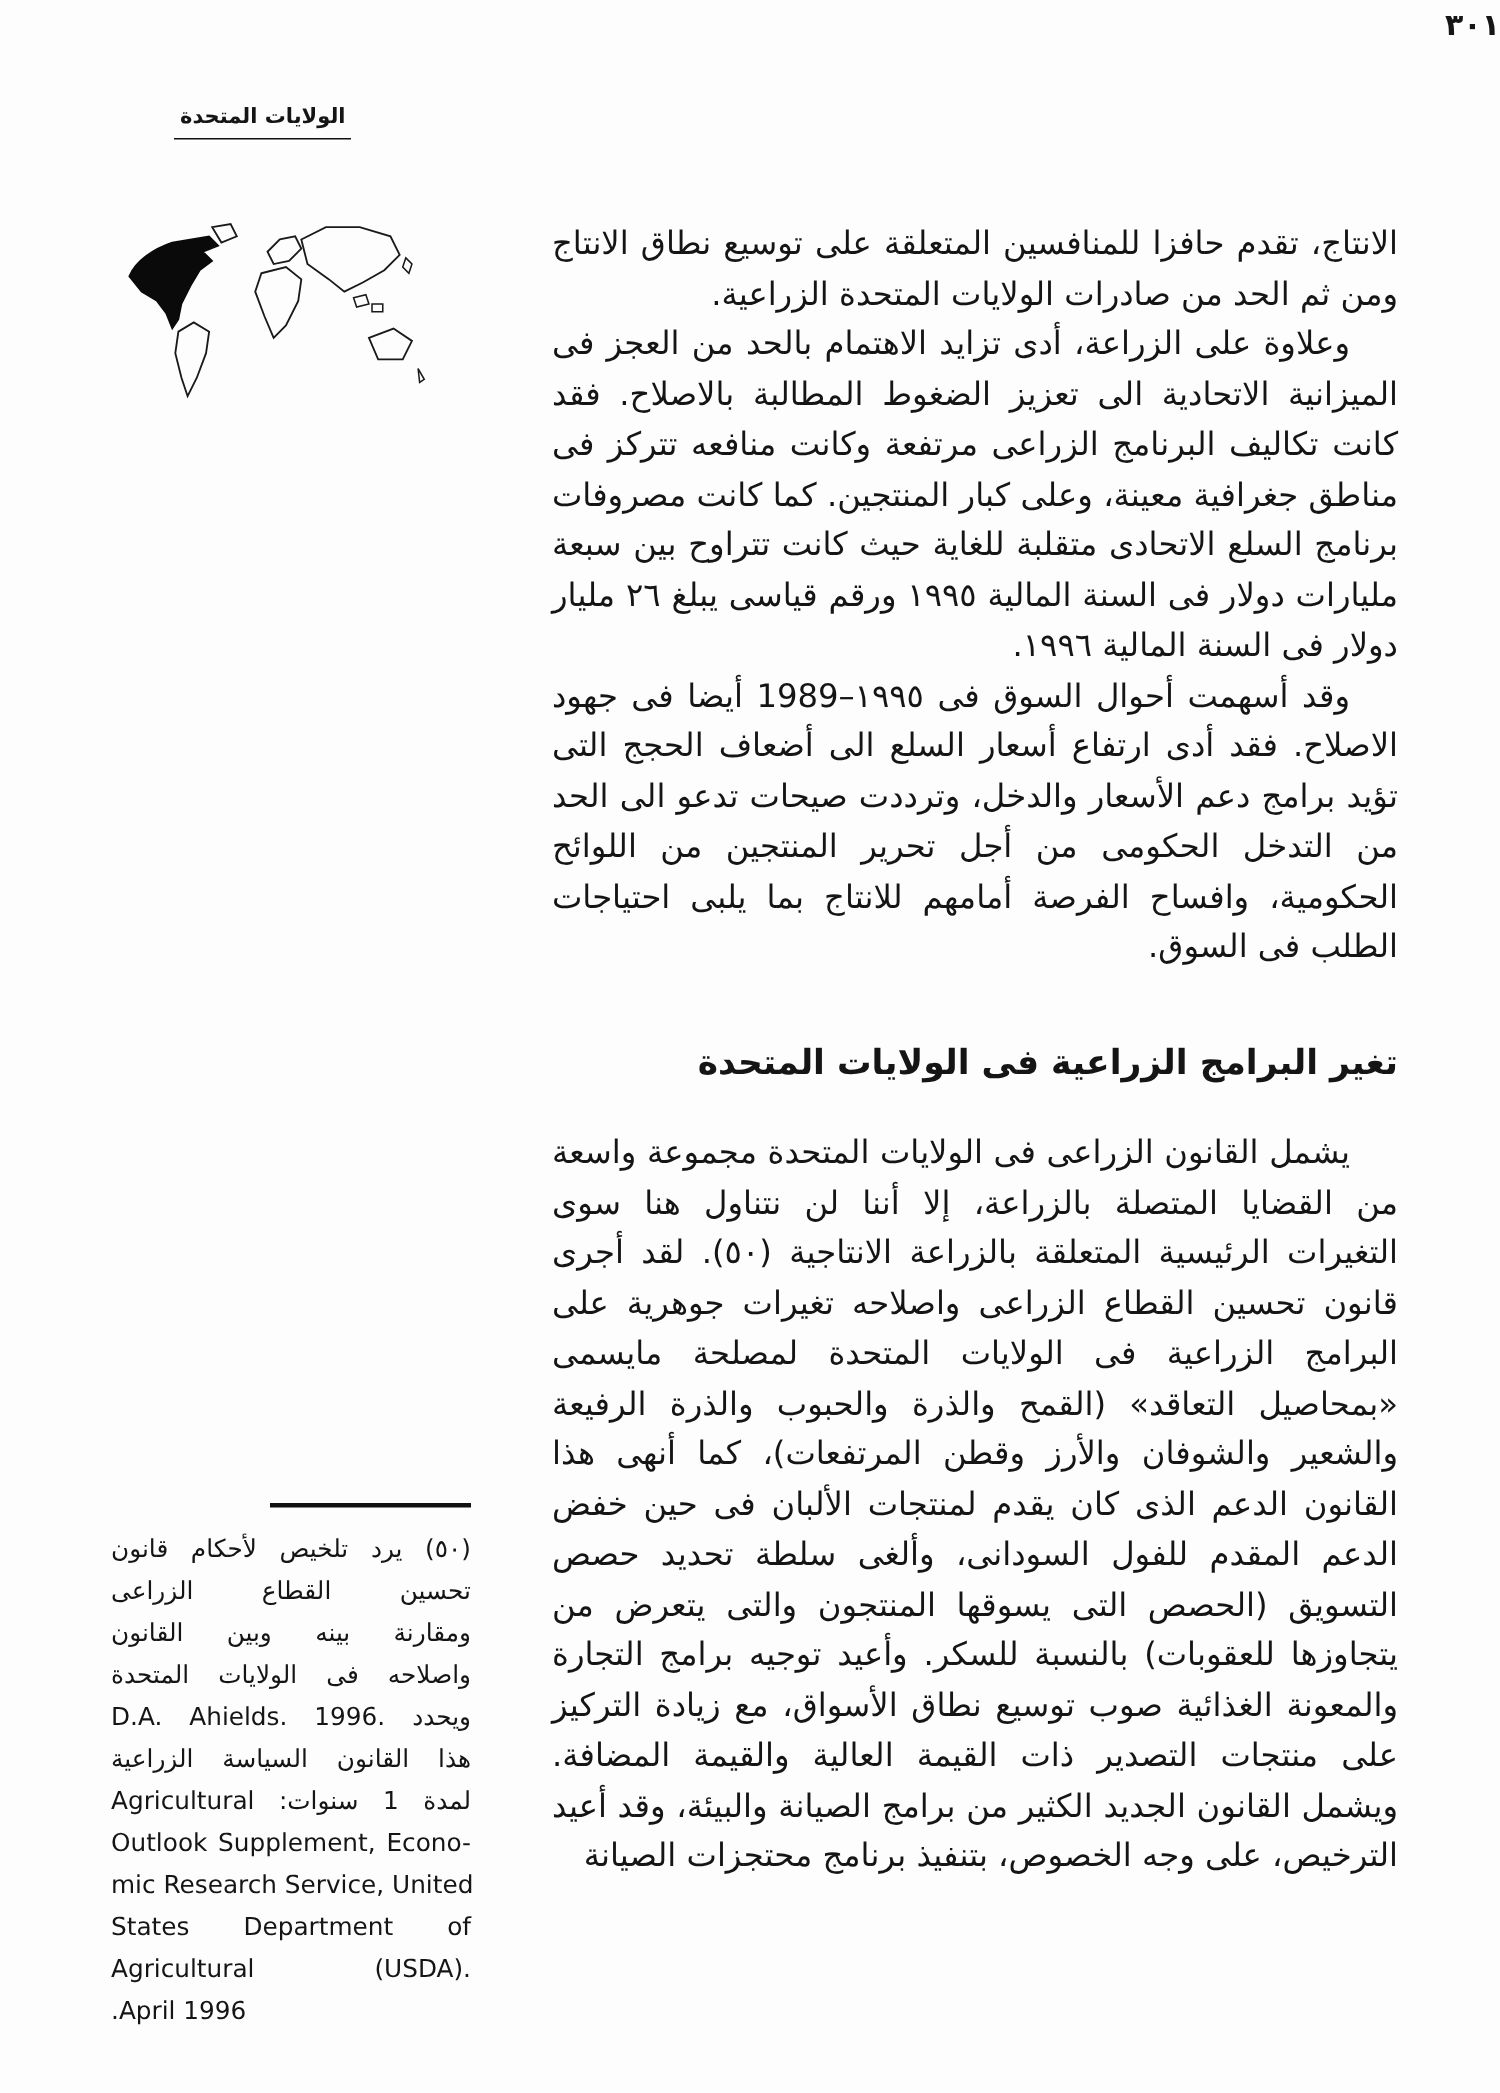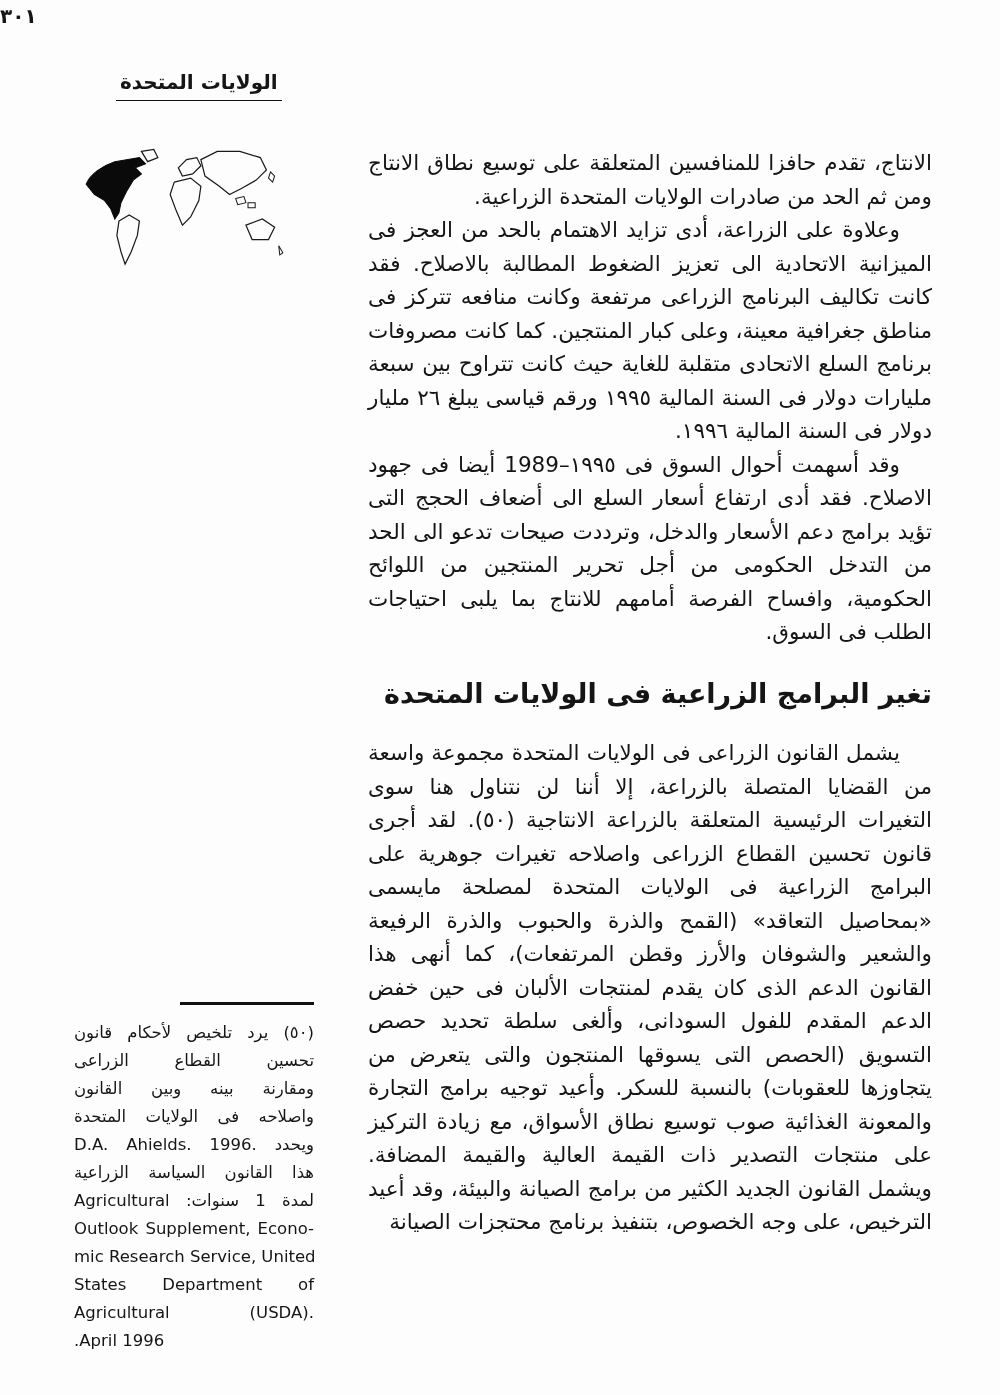--- a/index.html
+++ b/index.html
@@ -12,31 +12,31 @@
     background: #fdfdfd;
     color: #151515;
     font-family: "DejaVu Sans", sans-serif;
     overflow: hidden;
   }
   .page-number {
     position: absolute;
     top: 4px;
     left: 0;
     width: 100%;
-    text-align: left;
+    text-align: right;
     font-size: 20px;
     font-weight: bold;
     letter-spacing: 2px;
   }
   .region-label {
     position: absolute;
     top: 70px;
     left: 116px;
     direction: rtl;
-    font-size: 20px;
+    font-size: 14px;
     font-weight: bold;
     padding: 0 4px 6px 4px;
     border-bottom: 1.5px solid #111;
   }
   .map-figure {
     position: absolute;
     top: 142px;
     left: 80px;
     width: 210px;
     height: 150px;
@@ -47,24 +47,24 @@
     left: 368px;
     width: 564px;
     direction: rtl;
     text-align: justify;
     font-size: 21.5px;
     line-height: 33.5px;
   }
   .para { margin: 0; }
   .para.indent { text-indent: 32px; }
   .section-heading {
-    font-size: 27px;
+    font-size: 23px;
     font-weight: bold;
     text-align: right;
-    margin: 28px 0 26px 0;
+    margin: 44px 0 26px 0;
   }
   .footnote {
     position: absolute;
     top: 1002px;
     left: 74px;
     width: 240px;
     font-size: 16.5px;
     line-height: 28px;
   }
   .footnote-rule {

